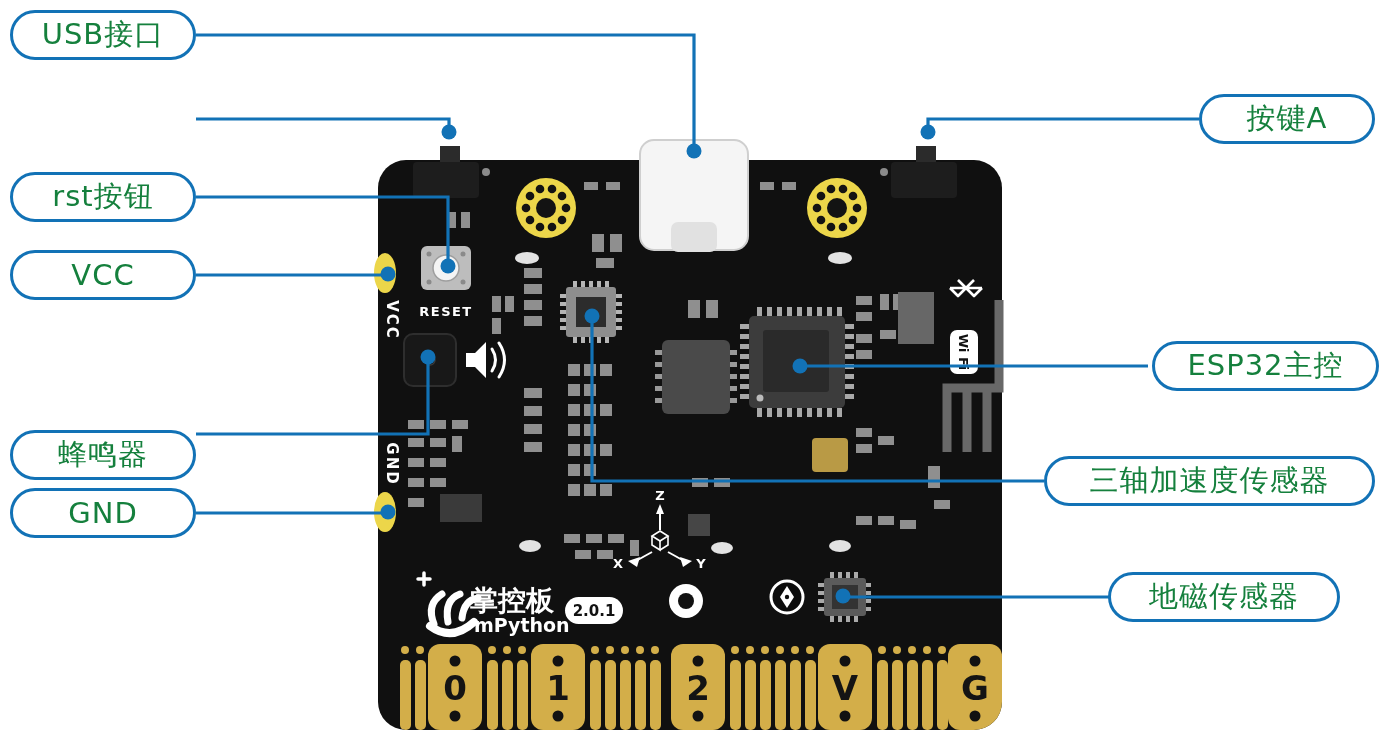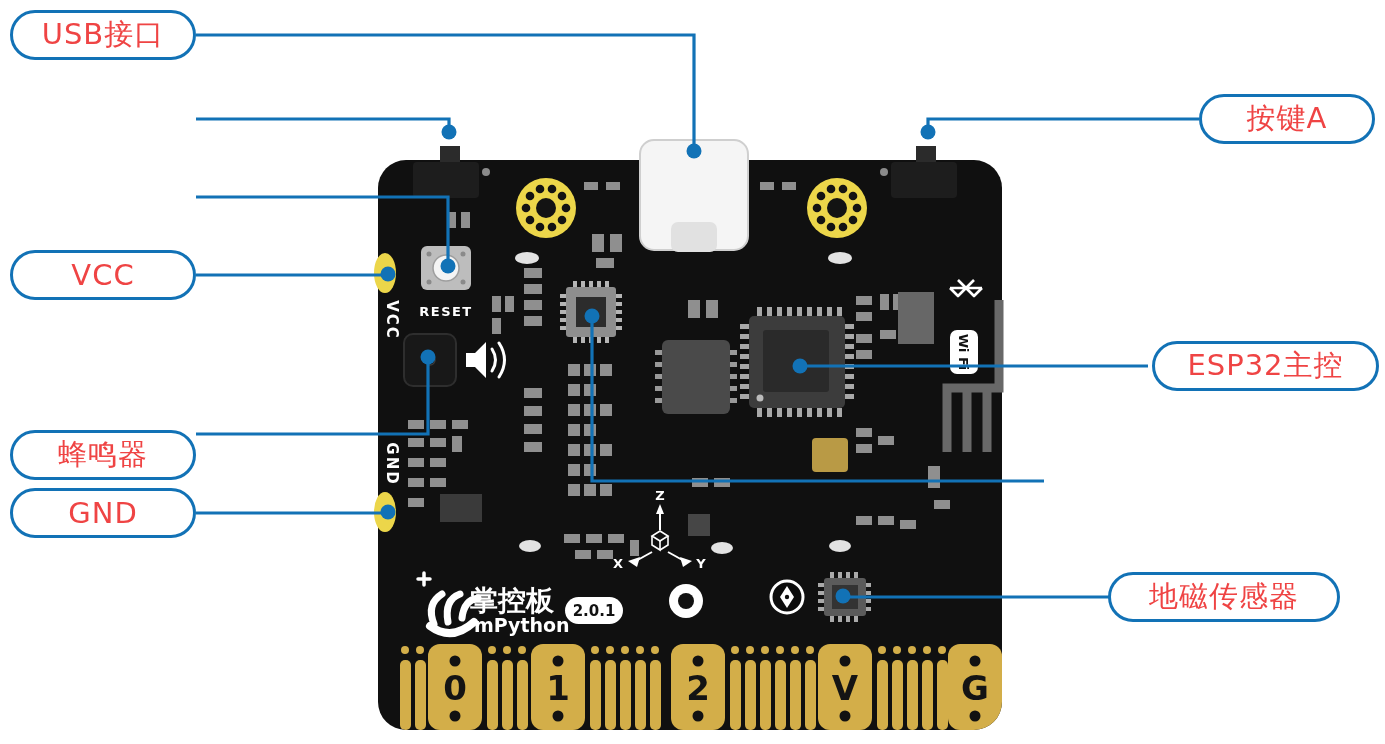--- a/index.html
+++ b/index.html
@@ -1,21 +1,21 @@
 <!DOCTYPE html>
 <html><head>
 <meta charset="utf-8">
 <style>
   html,body{margin:0;padding:0;background:#fff;}
   .canvas{position:relative;width:1385px;height:744px;background:#ffffff;
           font-family:"DejaVu Sans","Liberation Sans",sans-serif;overflow:hidden;}
   svg.overlay{position:absolute;left:0;top:0;}
   .pill{position:absolute;box-sizing:border-box;height:50px;background:#ffffff;
         border:3px solid #1272B6;border-radius:27px;display:flex;align-items:center;
-        justify-content:center;font-size:29px;color:#ef4444;letter-spacing:1px;}
+        justify-content:center;font-size:29px;color:#15803d;letter-spacing:1px;}
 </style>
 </head>
 <body>
 
 <div class="canvas">
 
 <svg class="overlay" width="1385" height="744" viewBox="0 0 1385 744">
   <defs>
     <clipPath id="boardClip">
           <rect x="378" y="160" width="624" height="570" rx="28"></rect>
@@ -445,21 +445,23 @@
     <circle cx="428" cy="357" r="7.5"></circle>
     <circle cx="388" cy="512" r="7.5"></circle>
     <circle cx="928" cy="132" r="7.5"></circle>
     <circle cx="800" cy="366" r="7.5"></circle>
     <circle cx="592" cy="316" r="7.5"></circle>
     <circle cx="843" cy="596" r="7.5"></circle>
   </g>
 </svg>
 
 <div class="pill" style="left:10px;top:10px;width:186px">USB接口</div>
+<div class="pill" style="left:10px;top:172px;width:186px">rst按钮</div>
 <div class="pill" style="left:10px;top:250px;width:186px">VCC</div>
 <div class="pill" style="left:10px;top:430px;width:186px">蜂鸣器</div>
 <div class="pill" style="left:10px;top:488px;width:186px">GND</div>
 
 <div class="pill" style="left:1199px;top:94px;width:176px">按键A</div>
 <div class="pill" style="left:1152px;top:341px;width:227px">ESP32主控</div>
+<div class="pill" style="left:1044px;top:456px;width:331px">三轴加速度传感器</div>
 <div class="pill" style="left:1108px;top:572px;width:232px">地磁传感器</div>
 
 </div>
 
 </body></html>

